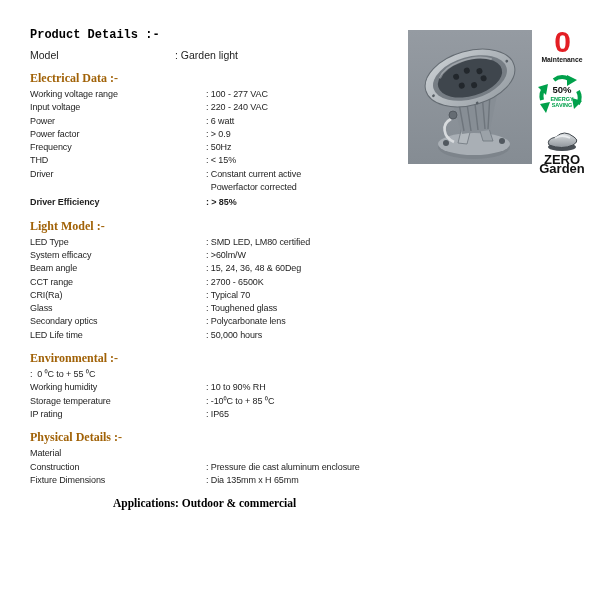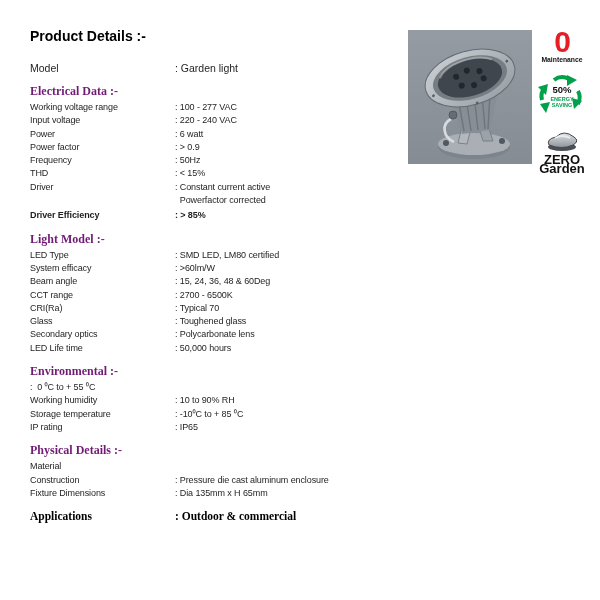--- a/index.html
+++ b/index.html
@@ -13,56 +13,58 @@
     color: #1e1e1e;
     overflow: hidden;
   }
   .content {
     position: absolute;
     left: 30px;
     top: 28px;
     width: 375px;
   }
   .doc-title {
-    font-family: Liberation Sans, sans-serif;
-    font-weight: bold;
-    font-size: 14px;
+    font-family: Liberation Mono, monospace;
+    font-weight: bold;
+    font-size: 12px;
     color: #000;
   }
   .model-row {
     display: flex;
-    margin-top: 18px;
+    margin-top: 7px;
     font-size: 10.5px;
   }
   .model-row .lbl { width: 145px; }
   .section-heading {
     font-family: "Liberation Serif", serif;
     font-weight: bold;
     font-size: 12px;
-    color: #701a75;
+    color: #a16207;
     margin-top: 9px;
     margin-bottom: 2px;
   }
   .section-heading.first { margin-top: 10px; }
   .spec-row {
     display: flex;
     font-size: 9px;
     line-height: 13.3px;
     letter-spacing: -0.1px;
+    gap: 31px;
   }
   .spec-row .lbl { width: 145px; }
   .spec-row .val { flex: 1; white-space: pre-wrap; }
   .spec-row.gap-top { margin-top: 2px; font-weight: bold; }
   .applications-row {
     display: flex;
     margin-top: 10px;
     font-family: "Liberation Serif", serif;
     font-weight: bold;
     font-size: 11.5px;
     color: #000;
+    text-align: right;
   }
   .applications-row .lbl { width: 145px; }
   .product-photo {
     position: absolute;
     left: 408px;
     top: 30px;
     width: 124px;
     height: 134px;
   }
   .badges {

